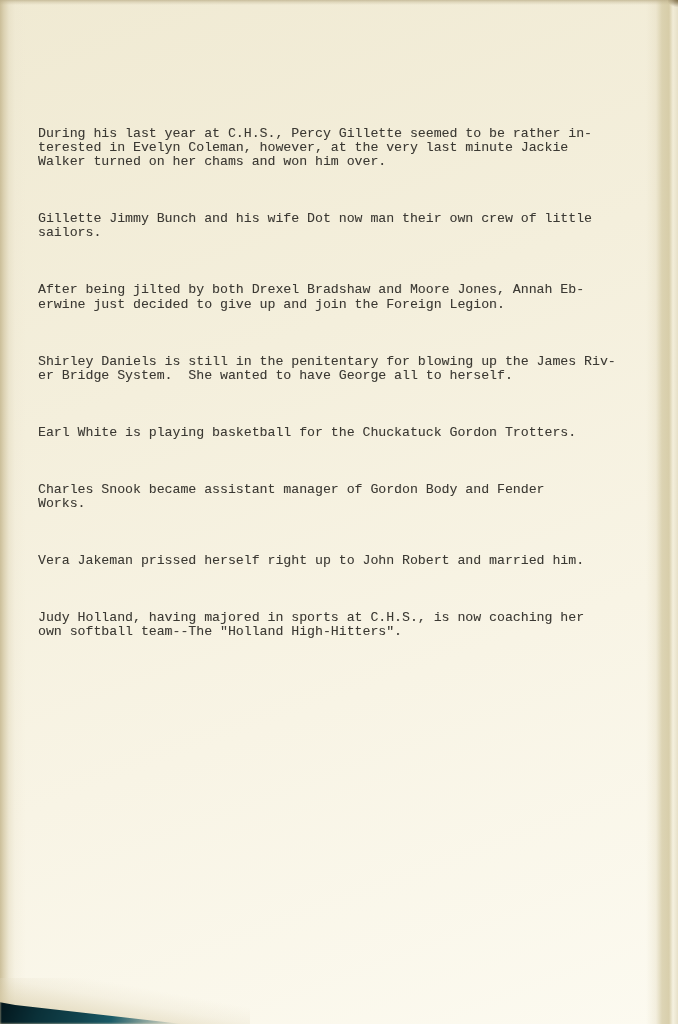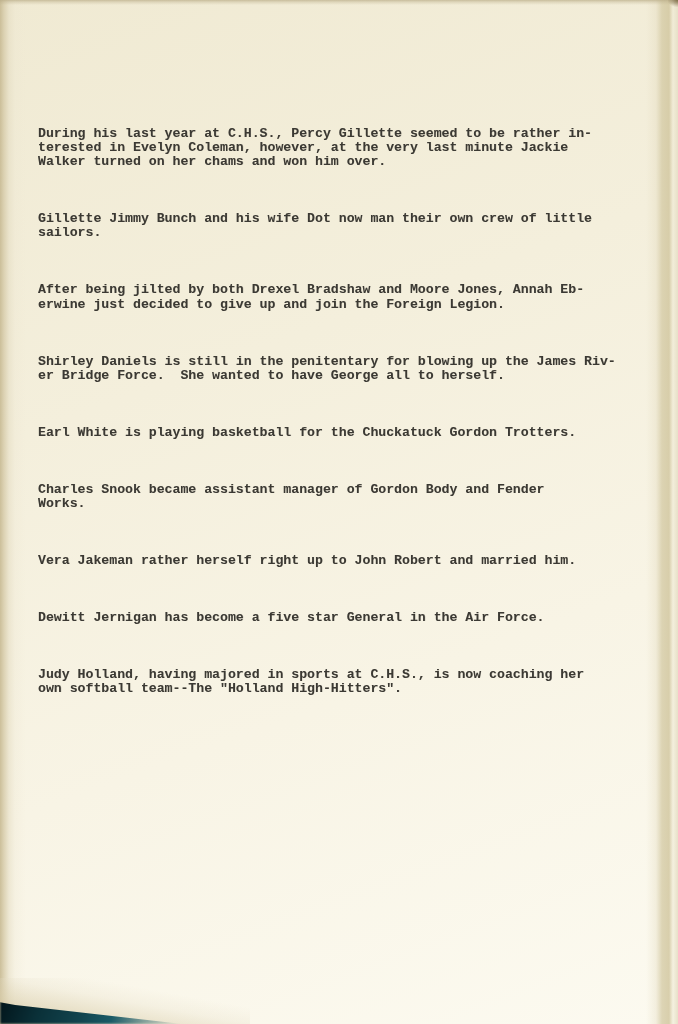--- a/index.html
+++ b/index.html
@@ -72,46 +72,44 @@
     top: 98px;
     width: 610px;
     font-size: 13.2px;
     line-height: 14.25px;
     color: #3b3933;
     white-space: pre;
     text-shadow: 0.3px 0.3px 0 rgba(59,57,51,0.25);
   }
   .text-block p {
     margin: 0 0 14.25px 0;
-    font-weight: bold;
   }
 </style>
 </head>
 <body>
 
 <div class="page"></div>
 <div class="corner-shade"></div>
 <div class="corner-wedge"></div>
 <div class="corner-notch"></div>
 
 <div class="text-block">
   <p>During his last year at C.H.S., Percy Gillette seemed to be rather in-
 terested in Evelyn Coleman, however, at the very last minute Jackie
 Walker turned on her chams and won him over.</p>
   <p>Gillette Jimmy Bunch and his wife Dot now man their own crew of little
 sailors.</p>
   <p>After being jilted by both Drexel Bradshaw and Moore Jones, Annah Eb-
 erwine just decided to give up and join the Foreign Legion.</p>
   <p>Shirley Daniels is still in the penitentary for blowing up the James Riv-
-er Bridge Force.  She wanted to have George all to herself.</p>
+er Bridge System.  She wanted to have George all to herself.</p>
   <p>Earl White is playing basketball for the Chuckatuck Gordon Trotters.</p>
   <p>Charles Snook became assistant manager of Gordon Body and Fender
 Works.</p>
-  <p>Vera Jakeman rather herself right up to John Robert and married him.</p>
-  <p>Dewitt Jernigan has become a five star General in the Air Force.</p>
+  <p>Vera Jakeman prissed herself right up to John Robert and married him.</p>
   <p>Judy Holland, having majored in sports at C.H.S., is now coaching her
 own softball team--The "Holland High-Hitters".</p>
   
   
   
   
   
   
 </div>
 

